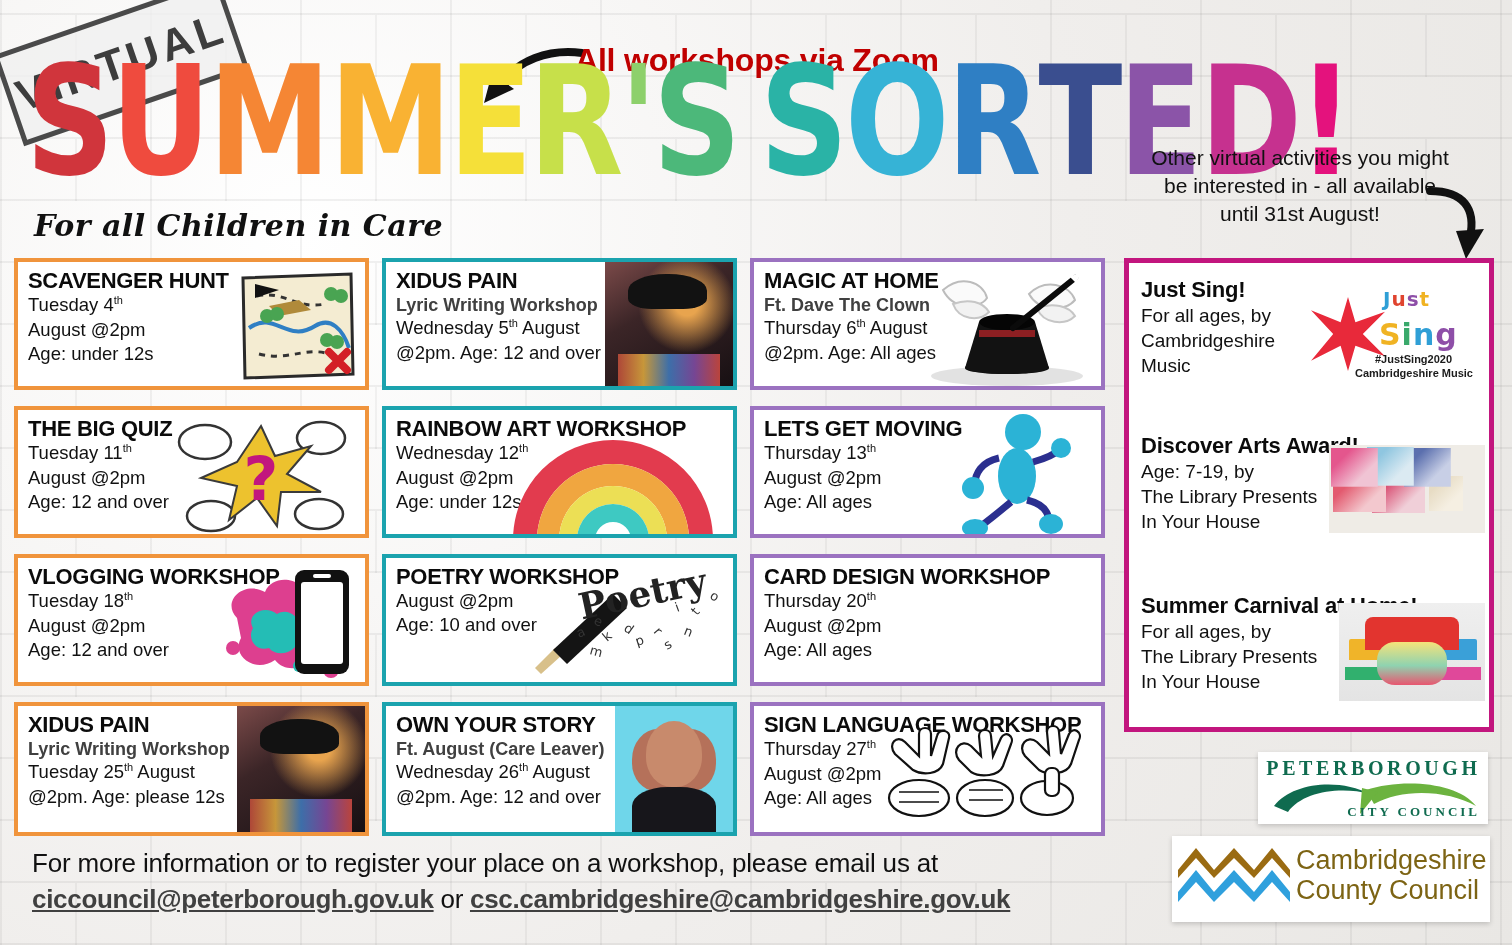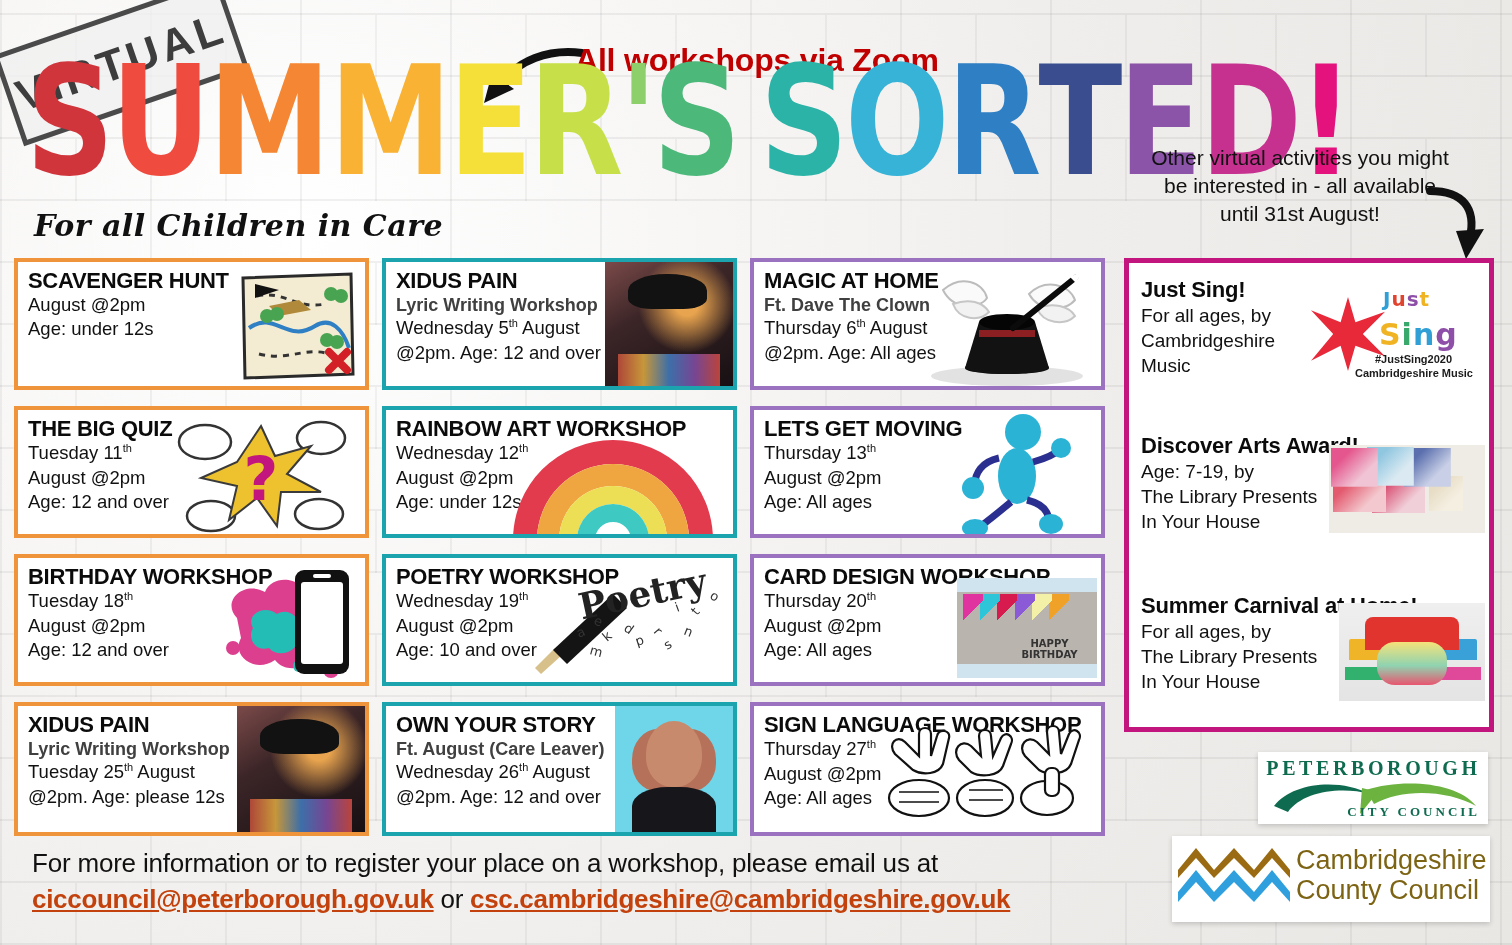--- a/index.html
+++ b/index.html
@@ -243,21 +243,21 @@
     position:absolute; left:124px; top:10px;
     font-size:27px; line-height:1.1; color:#7d6414;
     font-family:"Liberation Sans", sans-serif;
   }
   #logo-ccc svg{ position:absolute; left:6px; top:8px; }
 
   
   #footer{ left:32px; top:848px; width:1060px; }
   #footer .l1{ font-size:26px; color:#111; letter-spacing:-.2px; }
   #footer .l2{ font-size:26px; font-weight:bold; color:#111; margin-top:5px; letter-spacing:-.3px; }
-  #footer .l2 a{ color:#c2410c; }
+  #footer .l2 a{ color:#404040; }
   #footer .l2 .or{ font-weight:normal; text-decoration:none; }
 </style>
 </head>
 <body>
 
 <div id="wall"></div>
 
 <div class="layer" id="virtual-stamp">
   <div class="box">
       <div class="txt">VIRTUAL</div>
@@ -309,20 +309,21 @@
               <circle cx="32" cy="46" r="7" fill="#49a452"></circle>
               <circle cx="42" cy="44" r="7" fill="#49a452"></circle>
               <circle cx="96" cy="24" r="7" fill="#49a452"></circle>
               <circle cx="106" cy="26" r="7" fill="#49a452"></circle>
               <circle cx="92" cy="70" r="7" fill="#49a452"></circle>
               <circle cx="102" cy="72" r="7" fill="#49a452"></circle>
               <path d="M20 14 L44 20 L20 28 Z" fill="#111"></path>
               <path d="M94 82 L112 100 M112 82 L94 100" stroke="#d32026" stroke-width="8" stroke-linecap="round"></path>
             </svg></div>
           <h3>SCAVENGER HUNT</h3>
+          <div class="line">Tuesday 4<sup>th</sup></div>
           <div class="line">August @2pm</div>
           <div class="line">Age: under 12s</div>
         </div>
       </div>
       <div class="card r2 b-orange">
         <div class="body">
           <div class="art" style="right: 14px; top: 6px; width: 180px; height: 118px;"><svg viewBox="0 0 180 118" width="180" height="118">
               <ellipse cx="34" cy="26" rx="26" ry="17" fill="#fff" stroke="#333" stroke-width="2.5"></ellipse>
               <ellipse cx="150" cy="22" rx="24" ry="16" fill="#fff" stroke="#333" stroke-width="2.5"></ellipse>
               <ellipse cx="40" cy="100" rx="24" ry="15" fill="#fff" stroke="#333" stroke-width="2.5"></ellipse>
@@ -342,21 +343,21 @@
               <path d="M34 56 C 18 40, 40 18, 62 30 C 70 10, 104 16, 104 38 C 130 36, 136 70, 112 80 C 118 102, 86 116, 72 98 C 52 112, 28 94, 38 76 Z" fill="#dd3f8f"></path>
               <path d="M50 66 C 42 52, 62 42, 74 52 C 86 44, 102 58, 94 72 C 100 88, 76 98, 66 86 C 52 90, 44 76, 50 66 Z" fill="#24bdb5"></path>
               <circle cx="30" cy="86" r="7" fill="#dd3f8f"></circle>
               <circle cx="128" cy="108" r="8" fill="#dd3f8f"></circle>
               <circle cx="116" cy="22" r="6" fill="#dd3f8f"></circle>
               <circle cx="96" cy="104" r="6" fill="#24bdb5"></circle>
               <rect x="92" y="8" width="54" height="104" rx="9" fill="#111"></rect>
               <rect x="98" y="20" width="42" height="82" rx="3" fill="#fff"></rect>
               <rect x="110" y="12" width="18" height="4" rx="2" fill="#fff"></rect>
             </svg></div>
-          <h3>BIRTHDAY WORKSHOP</h3>
+          <h3>VLOGGING WORKSHOP</h3>
           <div class="line">Tuesday 18<sup>th</sup></div>
           <div class="line">August @2pm</div>
           <div class="line">Age: 12 and over</div>
         </div>
       </div>
       <div class="card r4 b-orange">
         <div class="body">
           <div class="art photo-xidus" style="right: 0px; top: 0px; width: 128px; height: 100%;"></div>
           <h3>XIDUS PAIN</h3>
           <div class="sub">Lyric Writing Workshop</div>
@@ -404,21 +405,20 @@
                 <text x="126" y="60" transform="rotate(48 126 60)">r</text>
                 <text x="140" y="78" transform="rotate(-30 140 78)">s</text>
                 <text x="156" y="62" transform="rotate(22 156 62)">n</text>
                 <text x="170" y="44" transform="rotate(-50 170 44)">t</text>
                 <text x="182" y="26" transform="rotate(30 182 26)">o</text>
                 <text x="62" y="82" transform="rotate(15 62 82)">m</text>
                 <text x="150" y="40" transform="rotate(-20 150 40)">i</text>
               </g>
             </svg></div>
           <h3>POETRY WORKSHOP</h3>
-          <div class="line">Wednesday 19<sup>th</sup></div>
           <div class="line">August @2pm</div>
           <div class="line">Age: 10 and over</div>
         </div>
       </div>
       <div class="card r4 b-teal">
         <div class="body">
           <div class="art photo-sophia" style="right: 0px; top: 0px; width: 118px; height: 100%;"></div>
           <h3>OWN YOUR STORY</h3>
           <div class="sub">Ft. August (Care Leaver)</div>
           <div class="line">Wednesday 26<sup>th</sup> August</div>
@@ -463,23 +463,20 @@
               <ellipse cx="96" cy="112" rx="12" ry="10" fill="#2bb3d6"></ellipse>
             </svg></div>
           <h3>LETS GET MOVING</h3>
           <div class="line">Thursday 13<sup>th</sup></div>
           <div class="line">August @2pm</div>
           <div class="line">Age: All ages</div>
         </div>
       </div>
       <div class="card r3 b-purple">
         <div class="body">
-          <div class="art photo-bday" style="right: 4px; top: 20px; width: 140px; height: 100px;">
-            <span>HAPPY<br>BIRTHDAY</span>
-          </div>
           <h3>CARD DESIGN WORKSHOP</h3>
           <div class="line">Thursday 20<sup>th</sup></div>
           <div class="line">August @2pm</div>
           <div class="line">Age: All ages</div>
         </div>
       </div>
       <div class="card r4 b-purple">
         <div class="body">
           <div class="art" style="right: 18px; top: 14px; width: 200px; height: 104px;"><svg viewBox="0 0 200 104" width="200" height="104" stroke="#111" stroke-width="2.2" fill="#fff">
               <g>

